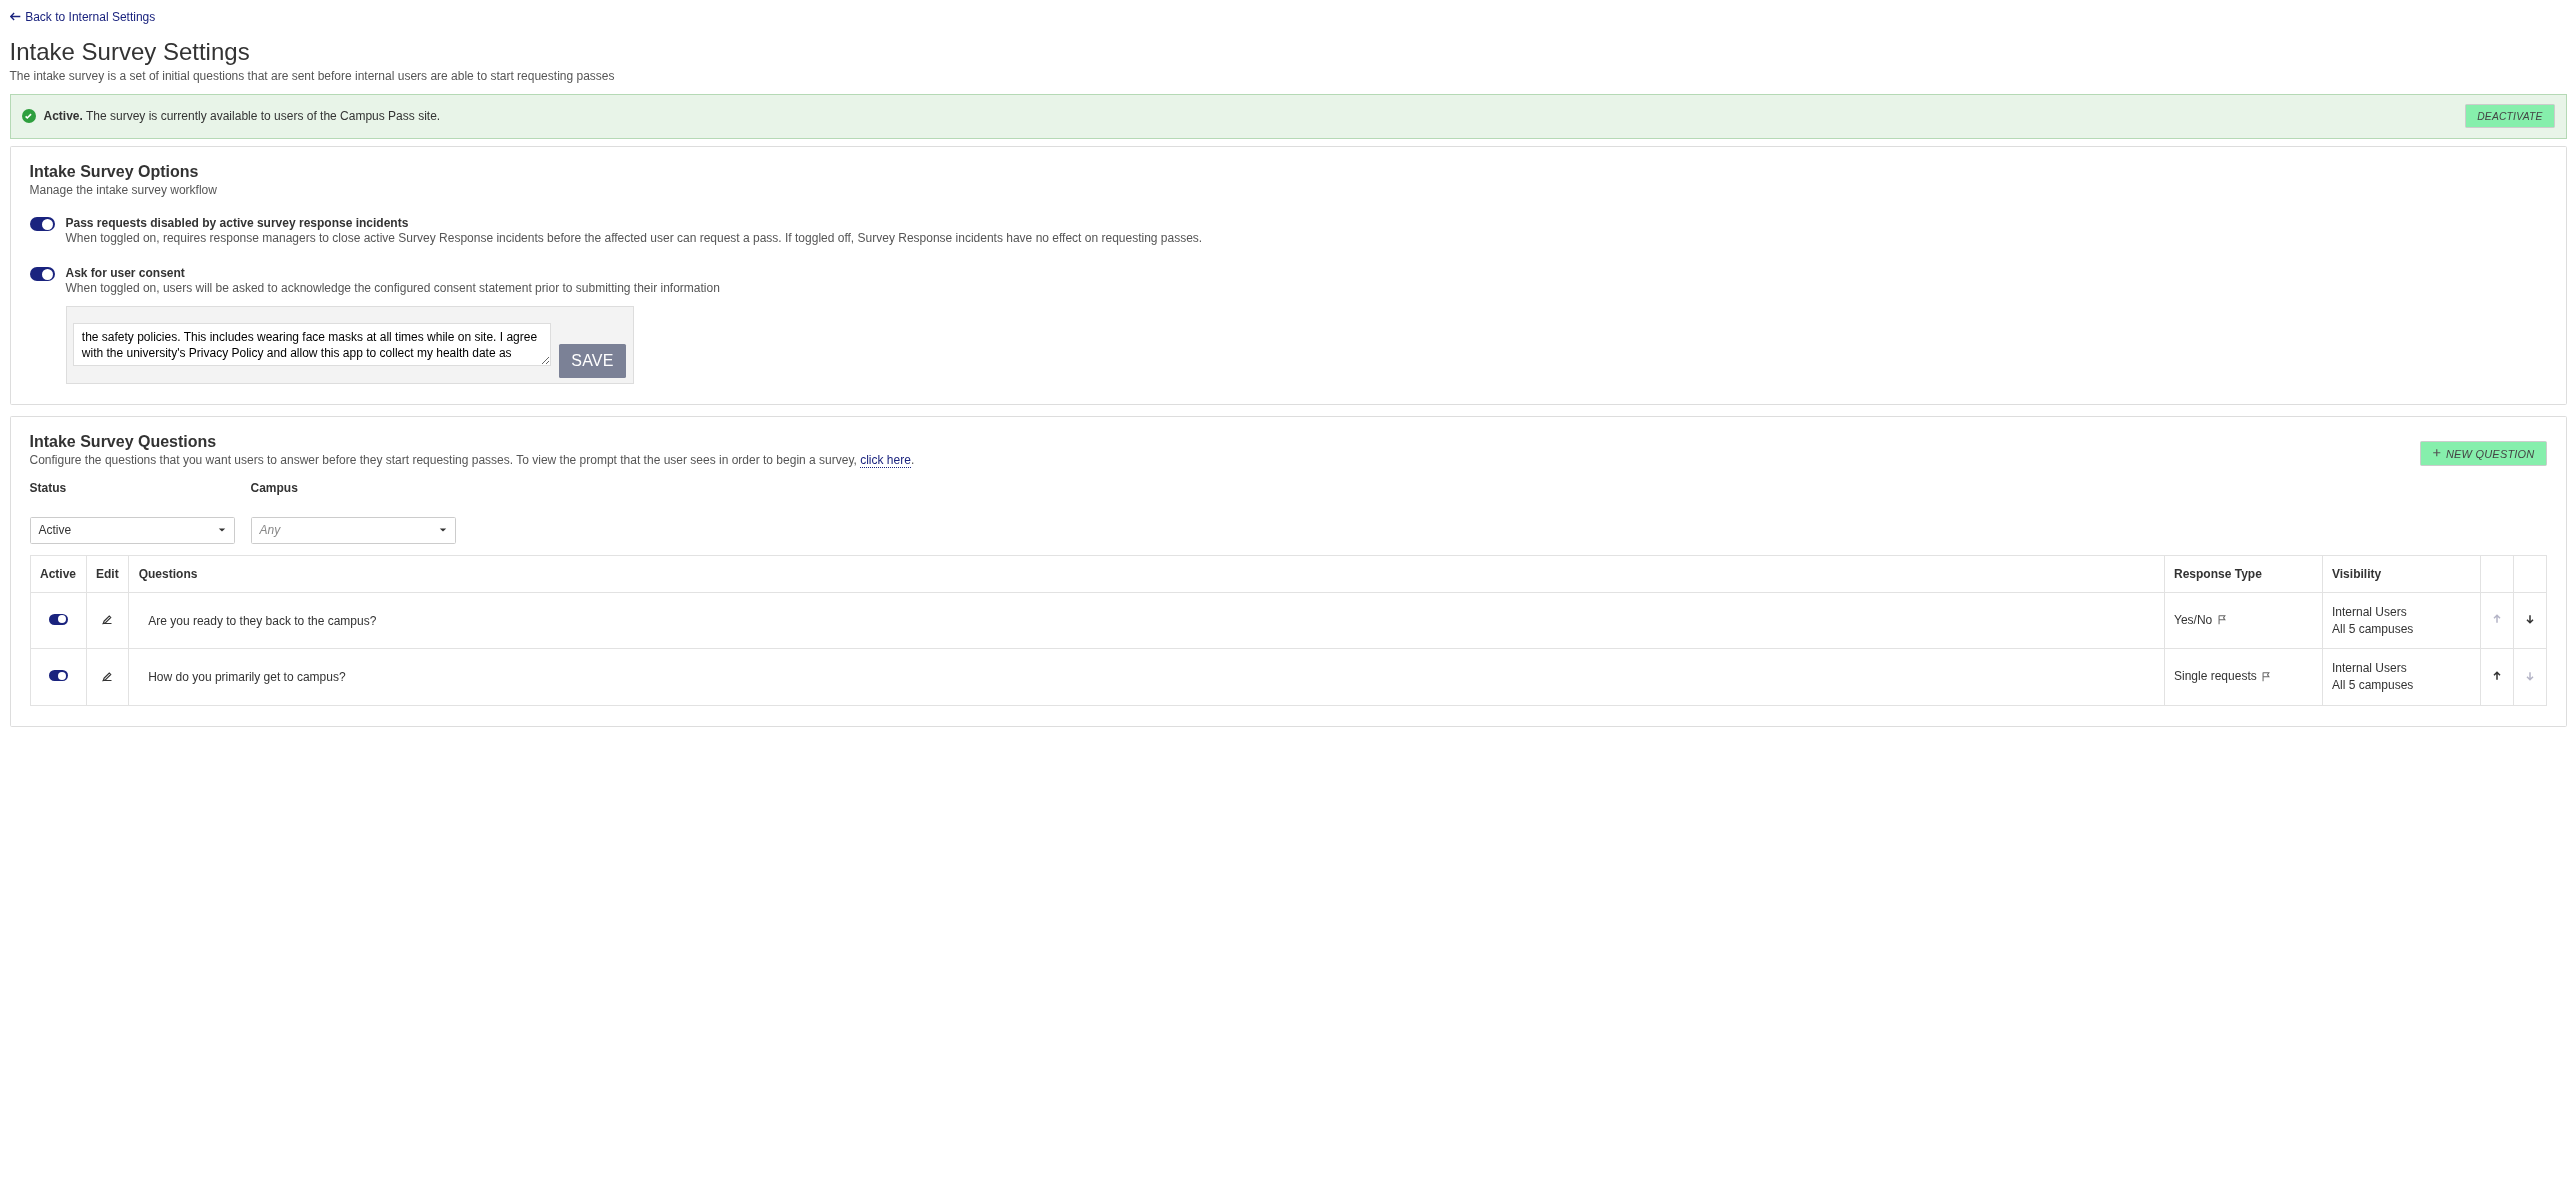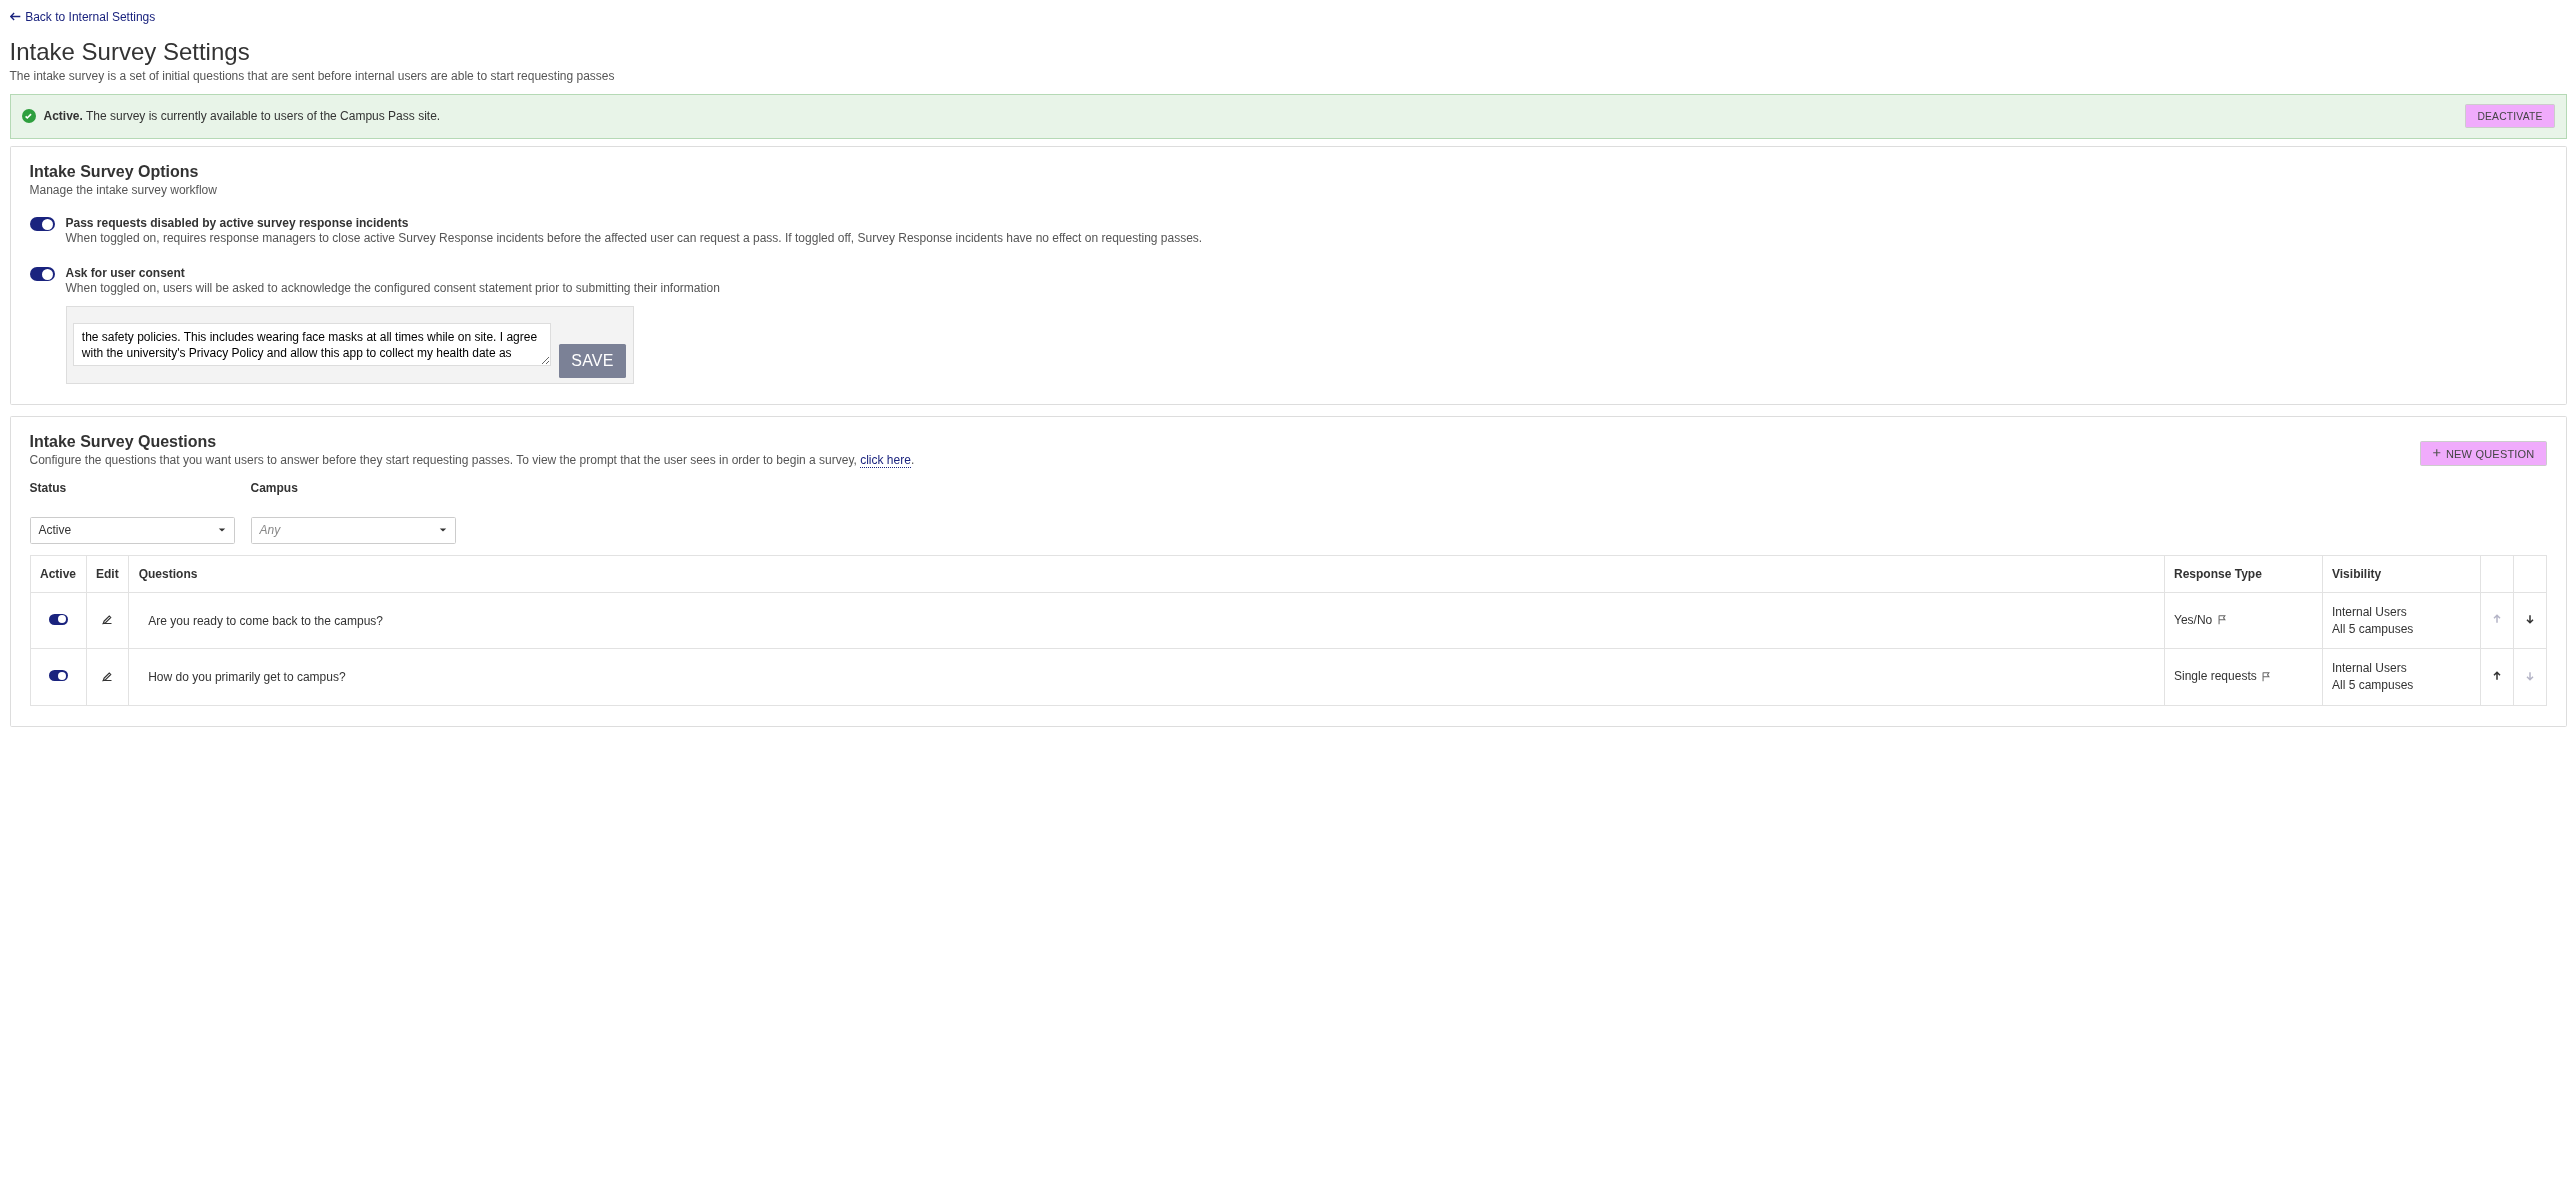--- a/index.html
+++ b/index.html
@@ -21,23 +21,24 @@
     background:#e8f4e8; border:0.8px solid #b5d9b5; border-radius:0;
     padding:9.5px 11px; margin-bottom:7px;
   }
   .status-left { display:flex; align-items:center; gap:8px; font-size:12px; }
   .check-circle {
     width:14px; height:14px; border-radius:50%; background:#2e9f3e;
     display:flex; align-items:center; justify-content:center;
   }
   .check-circle svg { width:8.7px; height:8.7px; stroke:#fff; stroke-width:3; fill:none; }
   .btn {
-    background:#f0abfc; border:0.8px solid #ccc; padding:5.5px 11px; font-size:10.3px;
+    background:#86efac; border:0.8px solid #ccc; padding:5.5px 11px; font-size:10.3px;
     letter-spacing:0.2px; color:#444; cursor:pointer; border-radius:1.6px;
     font-family:inherit;
+    font-style:italic;
   }
 
   .panel { border:0.8px solid #ddd; border-radius:1.6px; padding:16px 19px 20.5px; margin-bottom:11px; }
   .panel-title { font-size:16px; font-weight:600; color:#333; }
   .panel-sub { color:#555; font-size:12px; margin-top:1.6px; margin-bottom:19px; }
 
   .option-row { display:flex; gap:11px; margin-bottom:20.5px; }
   .option-row:last-child { margin-bottom:0; }
   .toggle {
     flex-shrink:0; width:25px; height:14px; background:#1a237e; border-radius:8px;
@@ -218,21 +219,21 @@
       </tr>
     </thead>
     <tbody id="q-body">
         <tr>
           <td class="center"><span class="toggle-sm"></span></td>
           <td class="center"><span class="icon-btn">
               <svg viewBox="0 0 16 16">
                 <path d="M2 14h12M4 11l7-7 2 2-7 7-3 1z" fill="none" stroke="currentColor" stroke-width="1.5"></path>
               </svg>
             </span></td>
-          <td><span class="q-text">Are you ready to come back to the campus?</span></td>
+          <td><span class="q-text">Are you ready to they back to the campus?</span></td>
           <td><span>Yes/No</span><span class="flag-ico"><svg viewBox="0 0 16 16">
                 <path d="M3 2v13M3 2.5h8.5l-2 3 2 3H3"></path>
               </svg></span></td>
           <td>
             <div class="vis-lines">
               <span>Internal Users</span>
               <span>All 5 campuses</span>
             </div>
           </td>
           <td class="center"><span class="icon-btn disabled">

